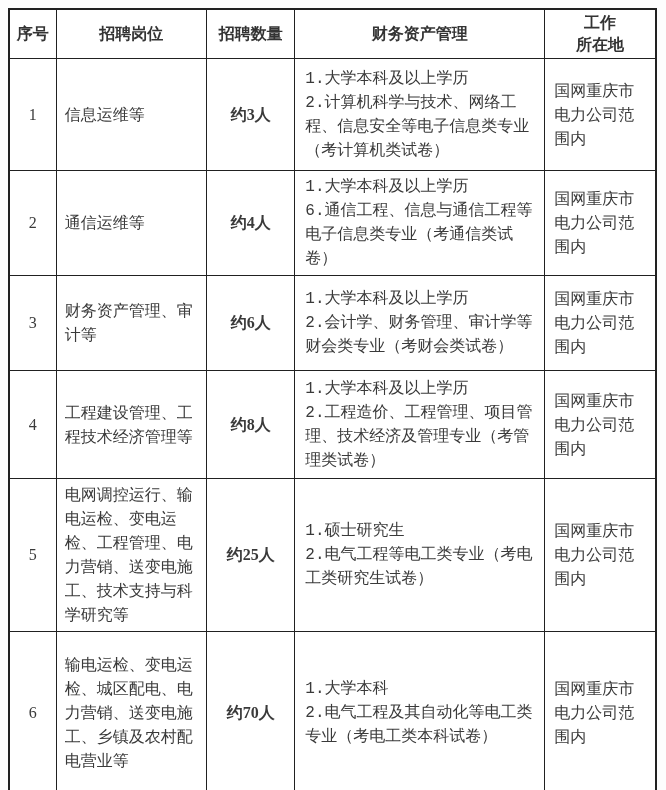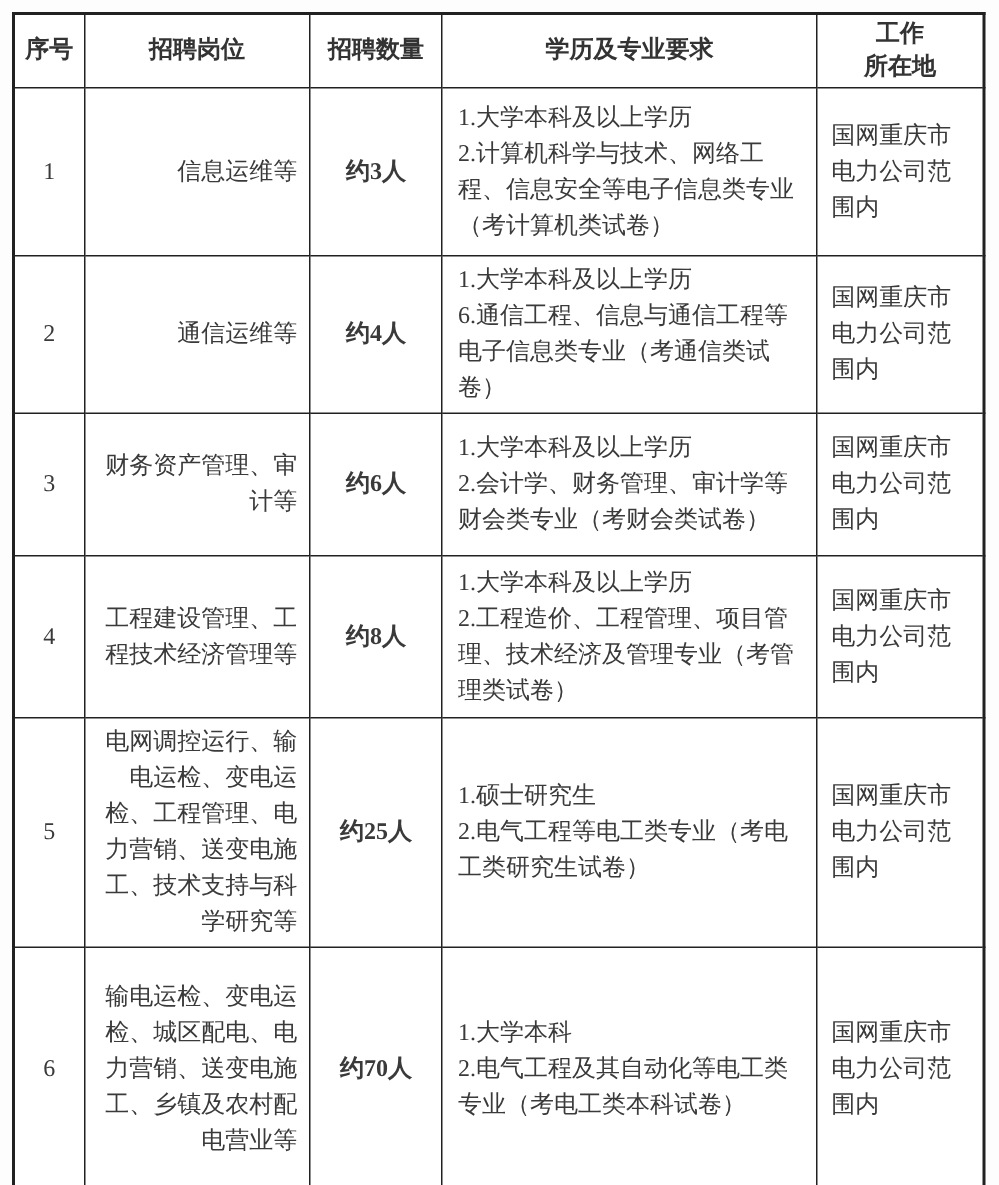--- a/index.html
+++ b/index.html
@@ -34,25 +34,25 @@
   }
   table.recruit th {
     font-weight: bold;
     text-align: center;
     white-space: pre-line;
     line-height: 22px;
     padding: 2px 4px;
     color: #333333;
   }
   td.c-no    { text-align: center; padding: 2px 4px; }
-  td.c-pos   { text-align: right;  padding: 4px 8px; }
+  td.c-pos   { text-align: left;  padding: 4px 8px; }
   td.c-count { text-align: center; padding: 2px 4px; font-weight: bold; }
   td.c-req   { text-align: left;  padding: 4px 6px 4px 10px; }
   td.c-loc   { text-align: left;  padding: 4px 20px 4px 9px; }
-  .req-line  { display: block; }
+  .req-line  { display: block; font-family: Liberation Mono, monospace; }
   tr.h-head { height: 49px; margin-left: 24px; }
   tr.h-r1 { height: 112px; }
   tr.h-r2 { height: 98px; }
   tr.h-r3 { height: 95px; }
   tr.h-r4 { height: 108px; }
   tr.h-r5 { height: 148px; }
   tr.h-r6 { height: 163px; }
 </style>
 </head>
 <body>
@@ -64,21 +64,21 @@
       <col style="width:150px">
       <col style="width:88px">
       <col style="width:249px">
       <col style="width:111px">
     </colgroup>
     <thead>
       <tr class="h-head">
         <th>序号</th>
         <th>招聘岗位</th>
         <th>招聘数量</th>
-        <th>学历及专业要求</th>
+        <th>财务资产管理</th>
         <th>工作
 所在地</th>
       </tr>
     </thead>
     <tbody>
       <tr class="h-r1">
         <td class="c-no">1</td>
         <td class="c-pos">信息运维等</td>
         <td class="c-count">约3人</td>
         <td class="c-req">

